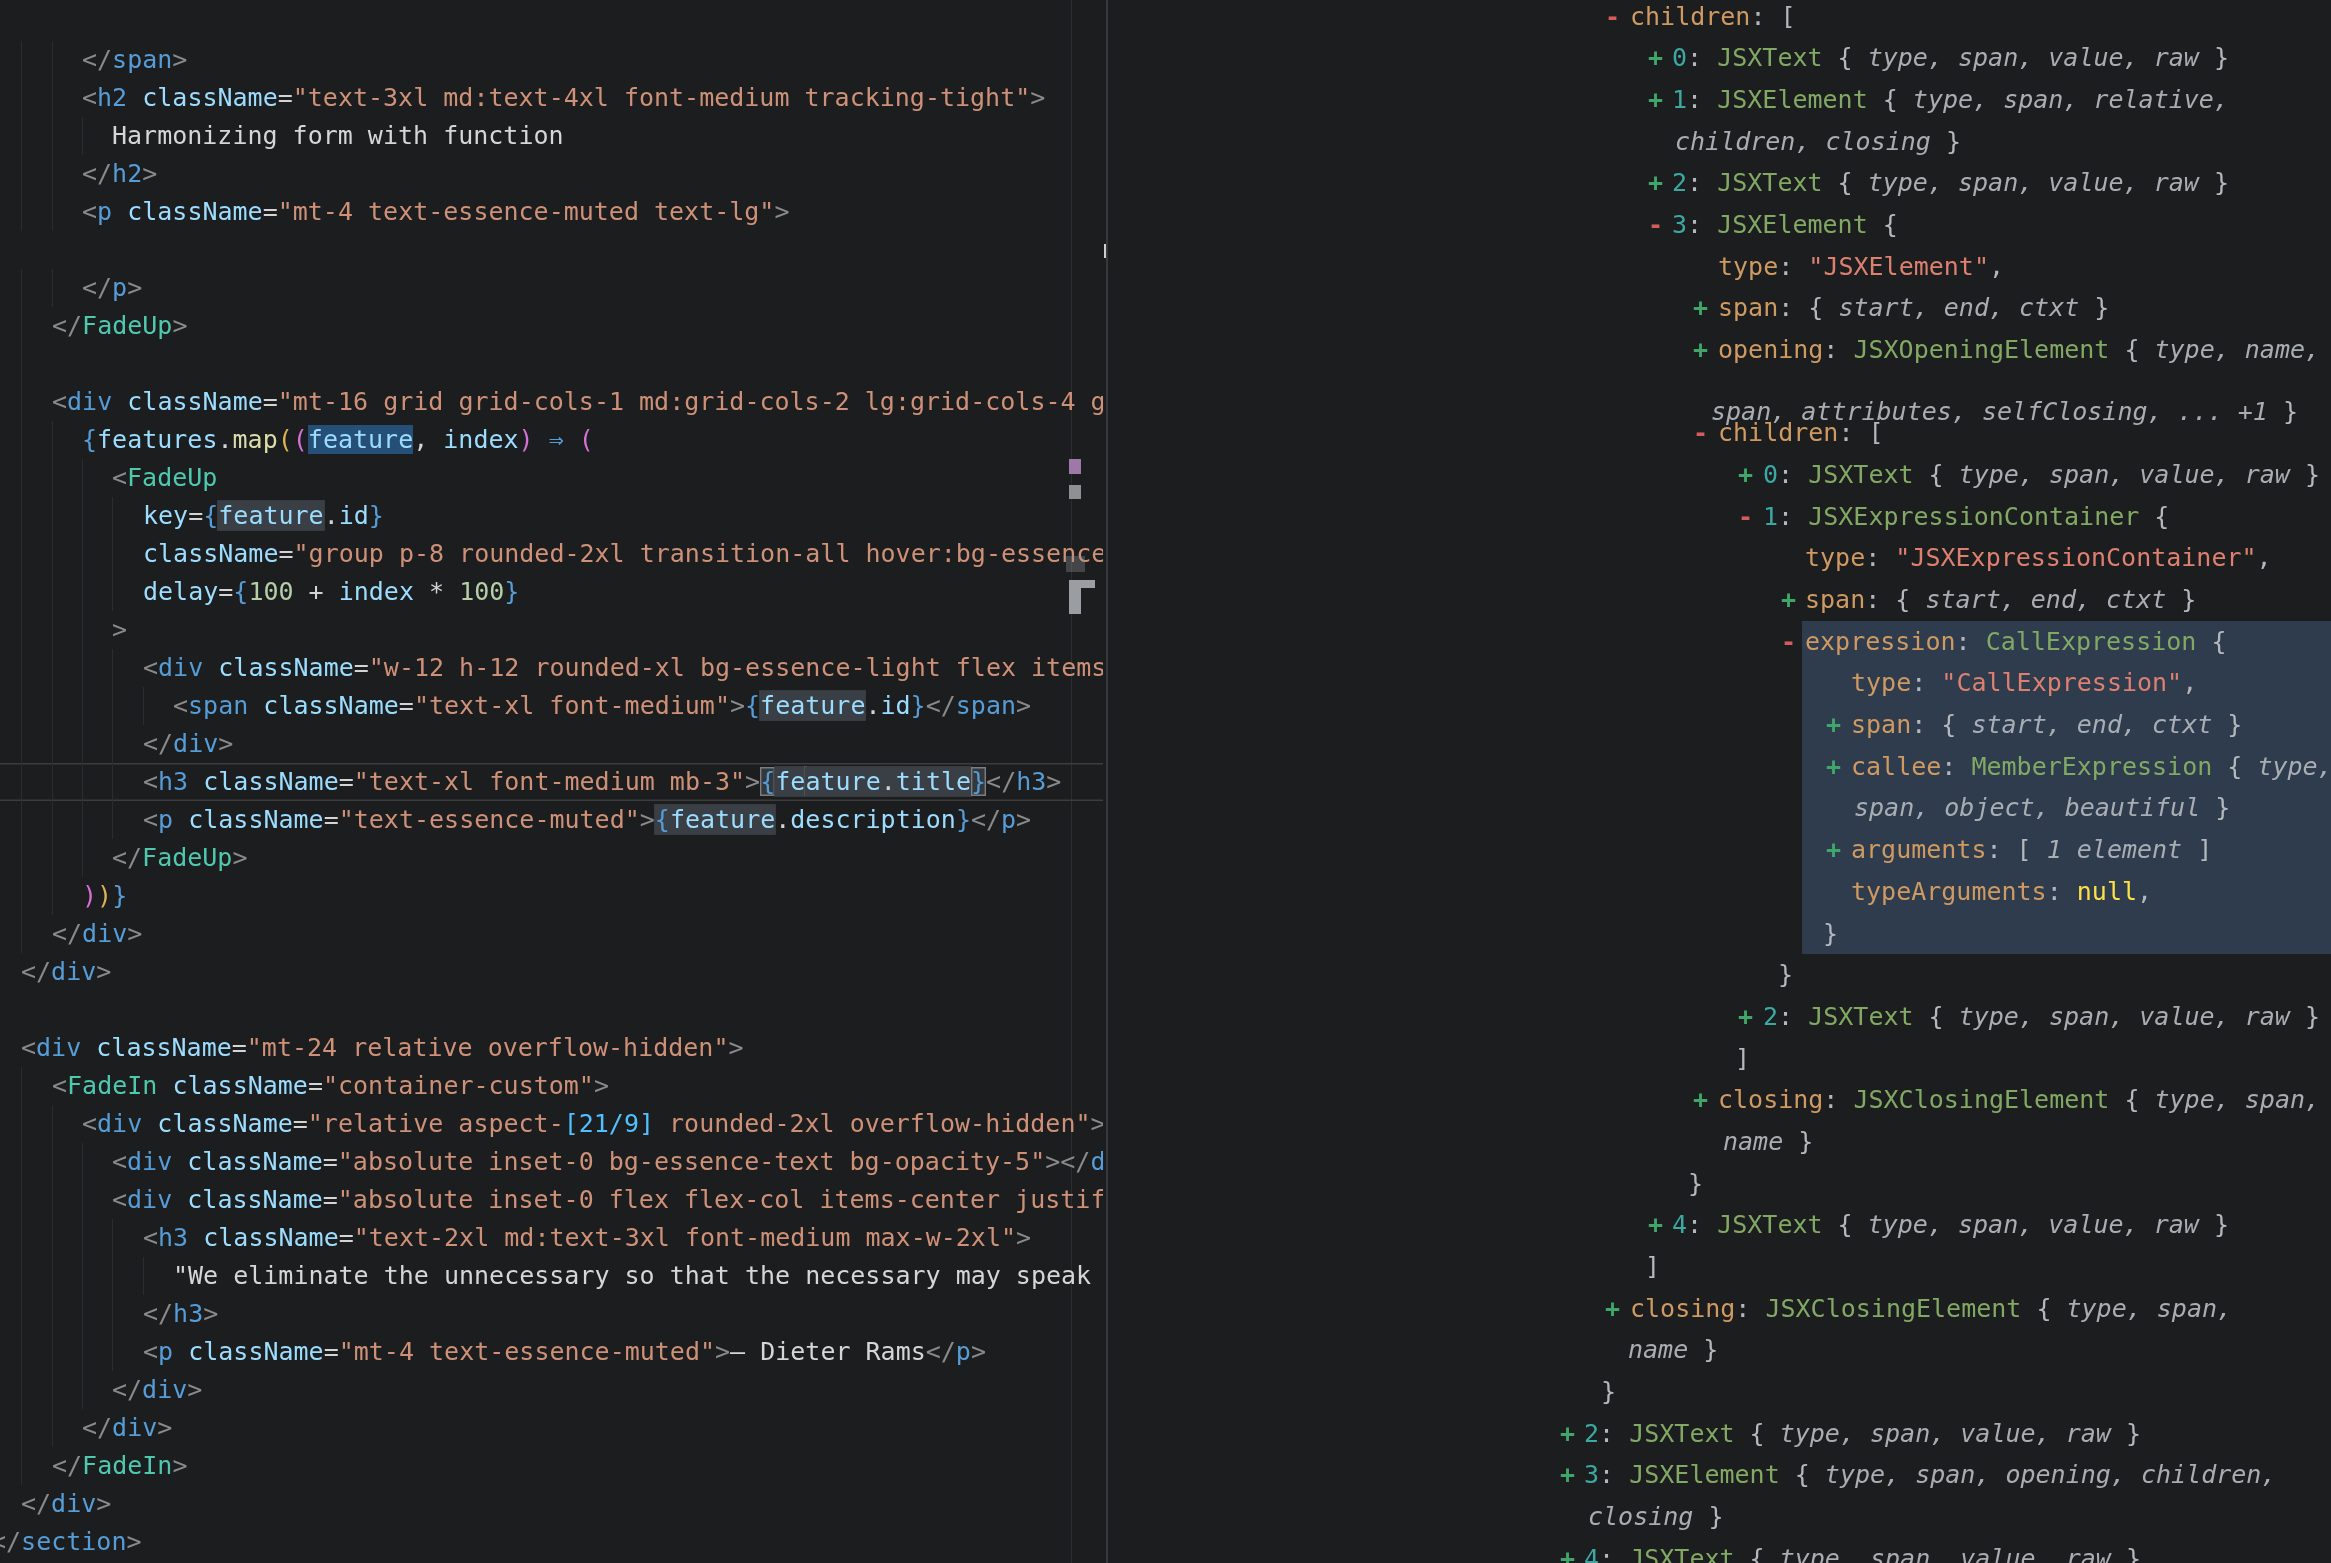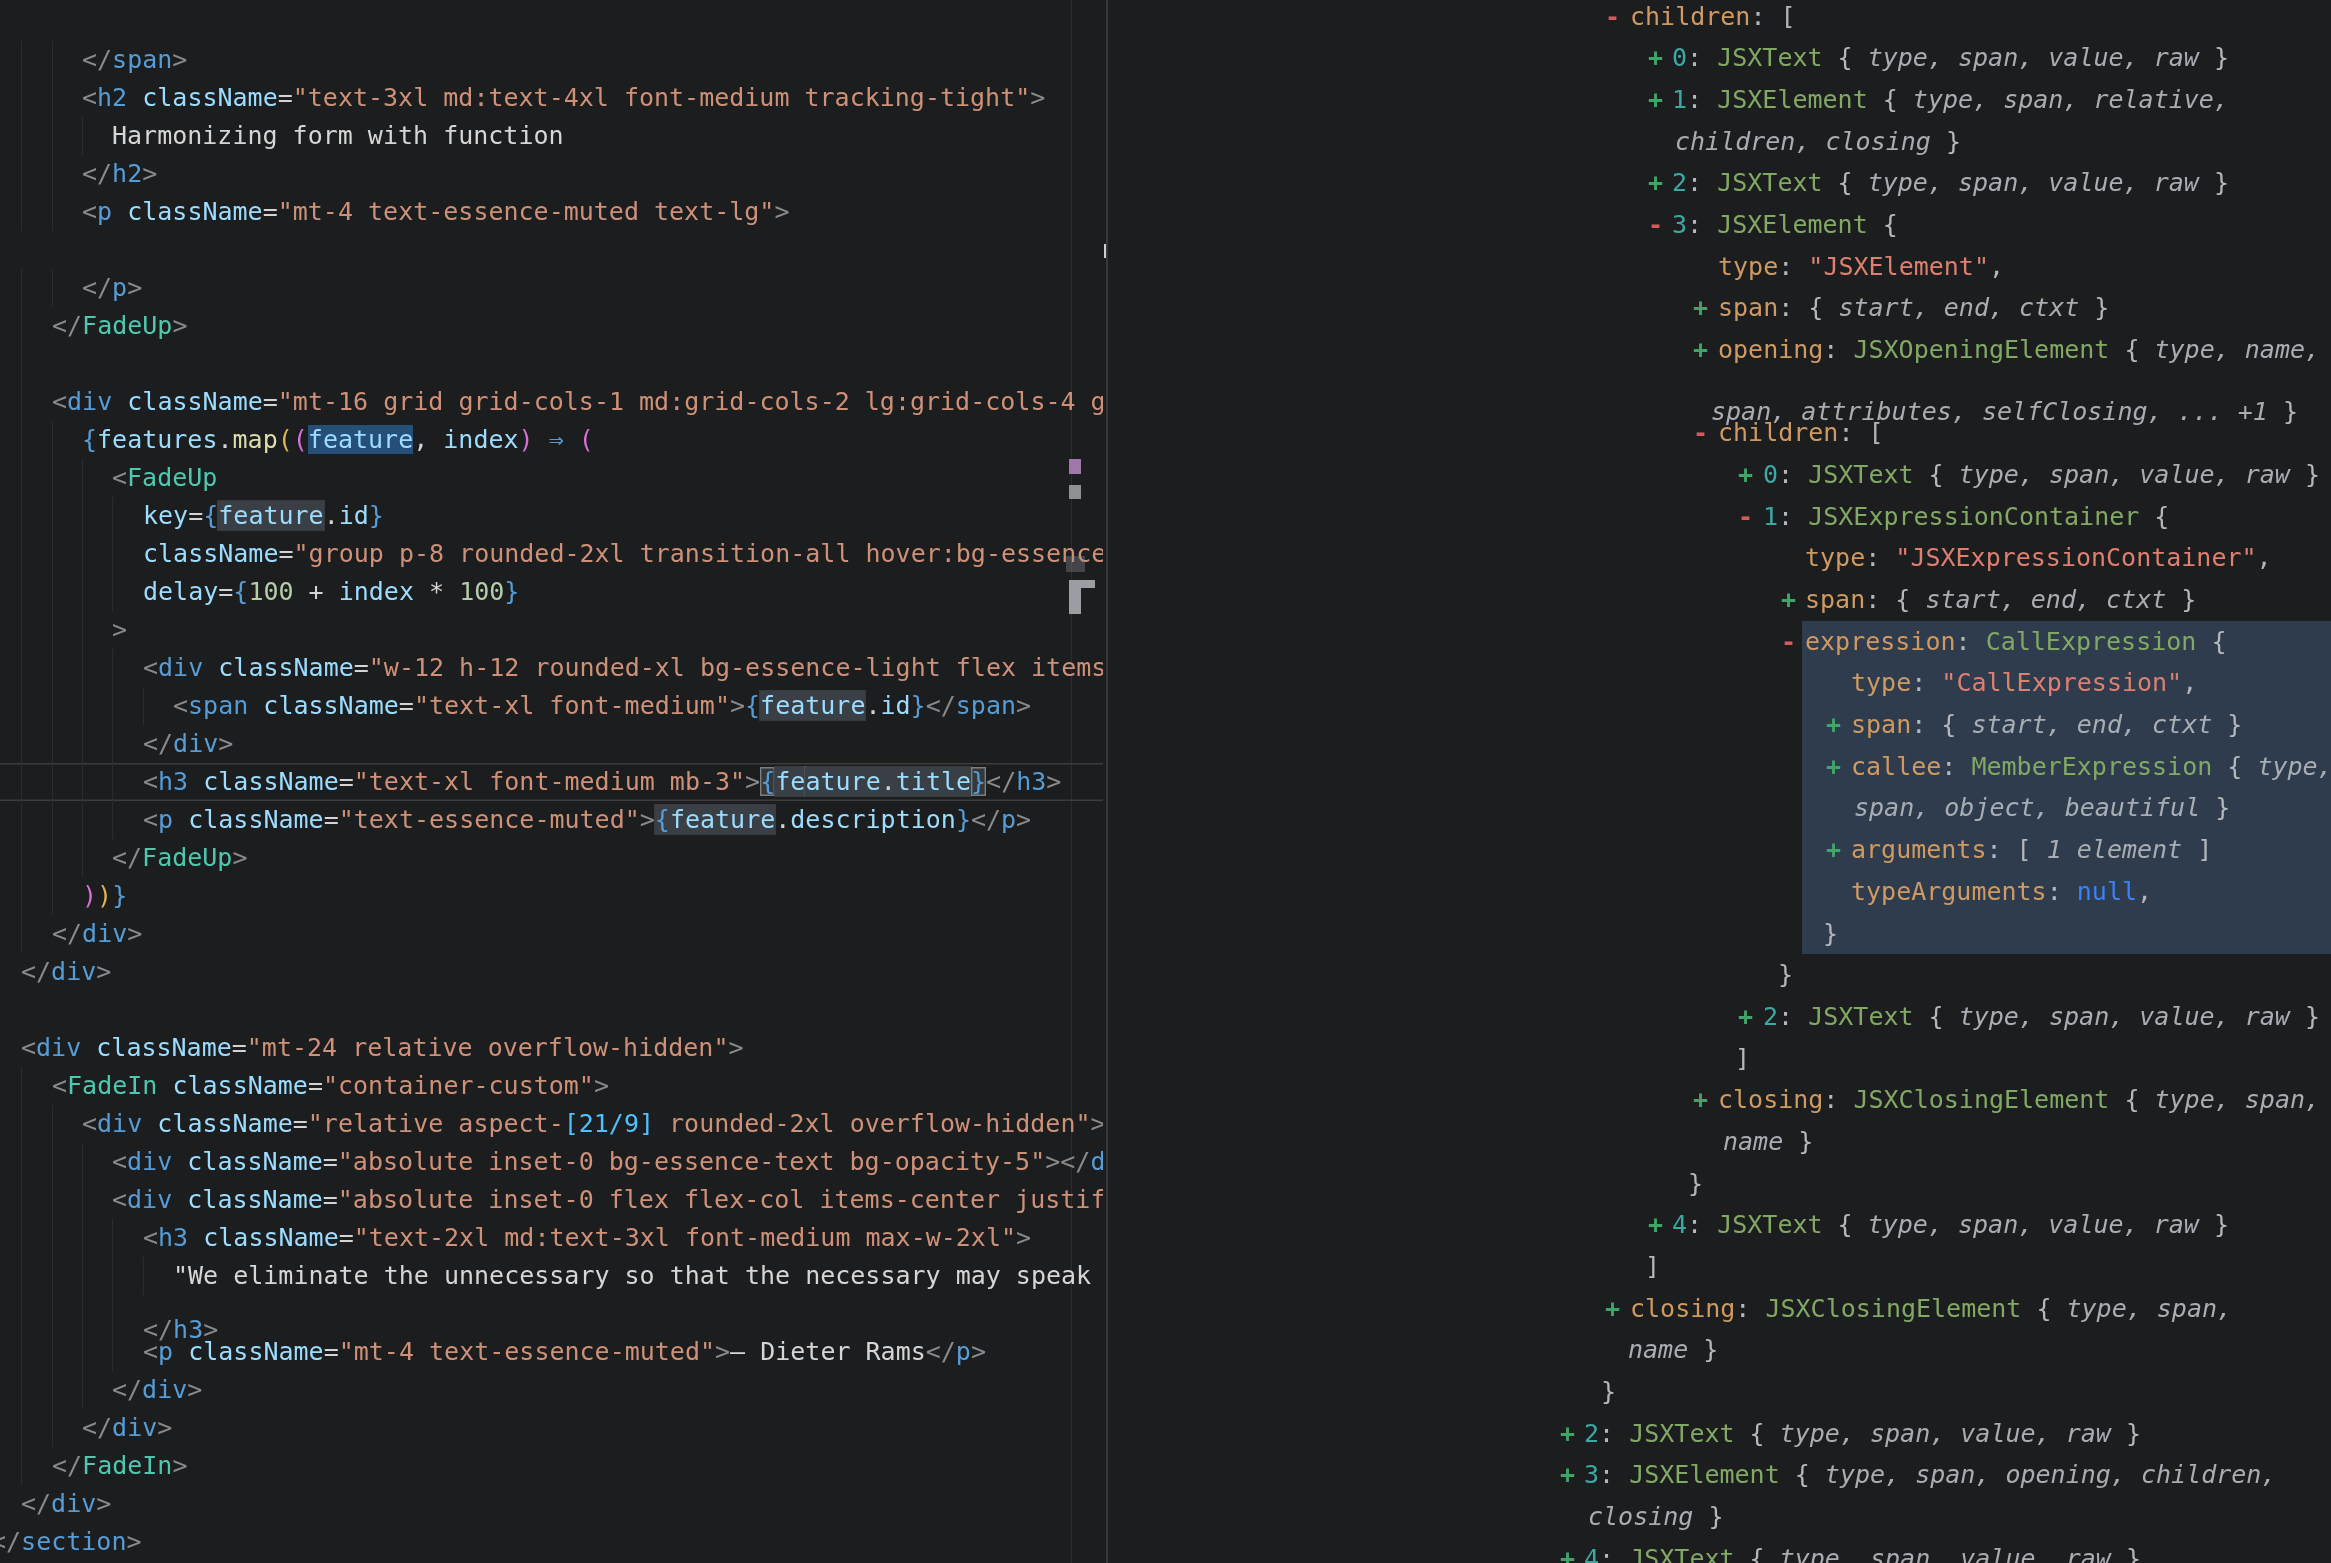--- a/index.html
+++ b/index.html
@@ -23,21 +23,21 @@
   .cur{display:inline-block;width:2.3px;height:30px;background:#ececec;vertical-align:-5.5px;margin:0 -1.1px;}
   .ruler{position:absolute;top:0;left:1071px;width:0.9px;height:1564px;background:#2c2d30;}
   .deco{position:absolute;}
   #panel-divider{position:absolute;top:0;left:1106px;width:1.8px;height:1564px;background:#37383b;}
   
   #ast-panel{position:absolute;left:1107px;top:0;width:1224px;height:1564px;overflow:hidden;}
   .ast-row{position:absolute;left:0;width:1224px;height:42px;font-size:25px;line-height:42px;white-space:pre;}
   .ast-marker{position:absolute;top:0;font-weight:bold;}
   .ast-content{position:absolute;top:0;white-space:pre;}
   .pl{color:#3fa569}.mi{color:#d45c5c}.numk{color:#3ca8a2}.key{color:#cf9a62}
-  .typ{color:#82a964}.pu{color:#b4b8bc}.st{color:#dd8070}.red{color:#3b82f6}
+  .typ{color:#82a964}.pu{color:#b4b8bc}.st{color:#dd8070}.red{color:#fde047}
   .it{color:#a8adb3;font-style:italic}
   #ast-highlight{position:absolute;background:#2e3c4e;}
 </style>
 </head>
 <body>
 
 <div id="stage">
   <div id="code-clip">
     <div class="ruler"></div>
       <div class="code-line" style="top: 41px;"><div class="guide" style="left: 21px;"></div><div class="guide" style="left: 52px;"></div><span class="line-content" style="left: 82px;"><span class="g">&lt;/</span><span class="tag">span</span><span class="g">&gt;</span></span></div>
@@ -65,21 +65,21 @@
       <div class="code-line" style="top: 915px;"><div class="guide" style="left: 21px;"></div><span class="line-content" style="left: 52px;"><span class="g">&lt;/</span><span class="tag">div</span><span class="g">&gt;</span></span></div>
       <div class="code-line" style="top: 953px;"><span class="line-content" style="left: 21px;"><span class="g">&lt;/</span><span class="tag">div</span><span class="g">&gt;</span></span></div>
       <div class="code-line" style="top: 991px;"><span class="line-content" style="left: 21px;"></span></div>
       <div class="code-line" style="top: 1029px;"><span class="line-content" style="left: 21px;"><span class="g">&lt;</span><span class="tag">div</span><span class="g"> </span><span class="attr">className</span><span class="op">=</span><span class="str">"mt-24 relative overflow-hidden"</span><span class="g">&gt;</span></span></div>
       <div class="code-line" style="top: 1067px;"><div class="guide" style="left: 21px;"></div><span class="line-content" style="left: 52px;"><span class="g">&lt;</span><span class="cmp">FadeIn</span><span class="g"> </span><span class="attr">className</span><span class="op">=</span><span class="str">"container-custom"</span><span class="g">&gt;</span></span></div>
       <div class="code-line" style="top: 1105px;"><div class="guide" style="left: 21px;"></div><div class="guide" style="left: 52px;"></div><span class="line-content" style="left: 82px;"><span class="g">&lt;</span><span class="tag">div</span><span class="g"> </span><span class="attr">className</span><span class="op">=</span><span class="str">"relative aspect-</span><span class="strb">[21/9]</span><span class="str"> rounded-2xl overflow-hidden"</span><span class="g">&gt;</span></span></div>
       <div class="code-line" style="top: 1143px;"><div class="guide" style="left: 21px;"></div><div class="guide" style="left: 52px;"></div><div class="guide" style="left: 82px;"></div><span class="line-content" style="left: 112px;"><span class="g">&lt;</span><span class="tag">div</span><span class="g"> </span><span class="attr">className</span><span class="op">=</span><span class="str">"absolute inset-0 bg-essence-text bg-opacity-5"</span><span class="g">&gt;</span><span class="g">&lt;/</span><span class="tag">div</span></span></div>
       <div class="code-line" style="top: 1181px;"><div class="guide" style="left: 21px;"></div><div class="guide" style="left: 52px;"></div><div class="guide" style="left: 82px;"></div><span class="line-content" style="left: 112px;"><span class="g">&lt;</span><span class="tag">div</span><span class="g"> </span><span class="attr">className</span><span class="op">=</span><span class="str">"absolute inset-0 flex flex-col items-center justify-center"</span></span></div>
       <div class="code-line" style="top: 1219px;"><div class="guide" style="left: 21px;"></div><div class="guide" style="left: 52px;"></div><div class="guide" style="left: 82px;"></div><div class="guide" style="left: 112px;"></div><span class="line-content" style="left: 143px;"><span class="g">&lt;</span><span class="tag">h3</span><span class="g"> </span><span class="attr">className</span><span class="op">=</span><span class="str">"text-2xl md:text-3xl font-medium max-w-2xl"</span><span class="g">&gt;</span></span></div>
       <div class="code-line" style="top: 1257px;"><div class="guide" style="left: 21px;"></div><div class="guide" style="left: 52px;"></div><div class="guide" style="left: 82px;"></div><div class="guide" style="left: 112px;"></div><div class="guide" style="left: 143px;"></div><span class="line-content" style="left: 173px;"><span class="txt">"We eliminate the unnecessary so that the necessary may speak</span></span></div>
-      <div class="code-line" style="top: 1295px;"><div class="guide" style="left: 21px;"></div><div class="guide" style="left: 52px;"></div><div class="guide" style="left: 82px;"></div><div class="guide" style="left: 112px;"></div><span class="line-content" style="left: 143px; margin-top: 16px;"><span class="g">&lt;/</span><span class="tag">h3</span><span class="g">&gt;</span></span></div>
+      <div class="code-line" style="top: 1295px;"><div class="guide" style="left: 21px;"></div><div class="guide" style="left: 52px;"></div><div class="guide" style="left: 82px;"></div><div class="guide" style="left: 112px;"></div><span class="line-content" style="left: 143px;"><span class="g">&lt;/</span><span class="tag">h3</span><span class="g">&gt;</span></span></div>
       <div class="code-line" style="top: 1333px;"><div class="guide" style="left: 21px;"></div><div class="guide" style="left: 52px;"></div><div class="guide" style="left: 82px;"></div><div class="guide" style="left: 112px;"></div><span class="line-content" style="left: 143px;"><span class="g">&lt;</span><span class="tag">p</span><span class="g"> </span><span class="attr">className</span><span class="op">=</span><span class="str">"mt-4 text-essence-muted"</span><span class="g">&gt;</span><span class="txt">— Dieter Rams</span><span class="g">&lt;/</span><span class="tag">p</span><span class="g">&gt;</span></span></div>
       <div class="code-line" style="top: 1371px;"><div class="guide" style="left: 21px;"></div><div class="guide" style="left: 52px;"></div><div class="guide" style="left: 82px;"></div><span class="line-content" style="left: 112px;"><span class="g">&lt;/</span><span class="tag">div</span><span class="g">&gt;</span></span></div>
       <div class="code-line" style="top: 1409px;"><div class="guide" style="left: 21px;"></div><div class="guide" style="left: 52px;"></div><span class="line-content" style="left: 82px;"><span class="g">&lt;/</span><span class="tag">div</span><span class="g">&gt;</span></span></div>
       <div class="code-line" style="top: 1447px;"><div class="guide" style="left: 21px;"></div><span class="line-content" style="left: 52px;"><span class="g">&lt;/</span><span class="cmp">FadeIn</span><span class="g">&gt;</span></span></div>
       <div class="code-line" style="top: 1485px;"><span class="line-content" style="left: 21px;"><span class="g">&lt;/</span><span class="tag">div</span><span class="g">&gt;</span></span></div>
       <div class="code-line" style="top: 1523px;"><span class="line-content" style="left: -9px;"><span class="g">&lt;/</span><span class="tag">section</span><span class="g">&gt;</span></span></div>
     </div>
   <div id="deco-layer">
       <div class="deco" style="left: 1069px; top: 459px; width: 11.8px; height: 14.5px; background: rgb(158, 120, 168);"></div>
       <div class="deco" style="left: 1069px; top: 485px; width: 11.8px; height: 13.6px; background: rgb(143, 144, 148);"></div>

